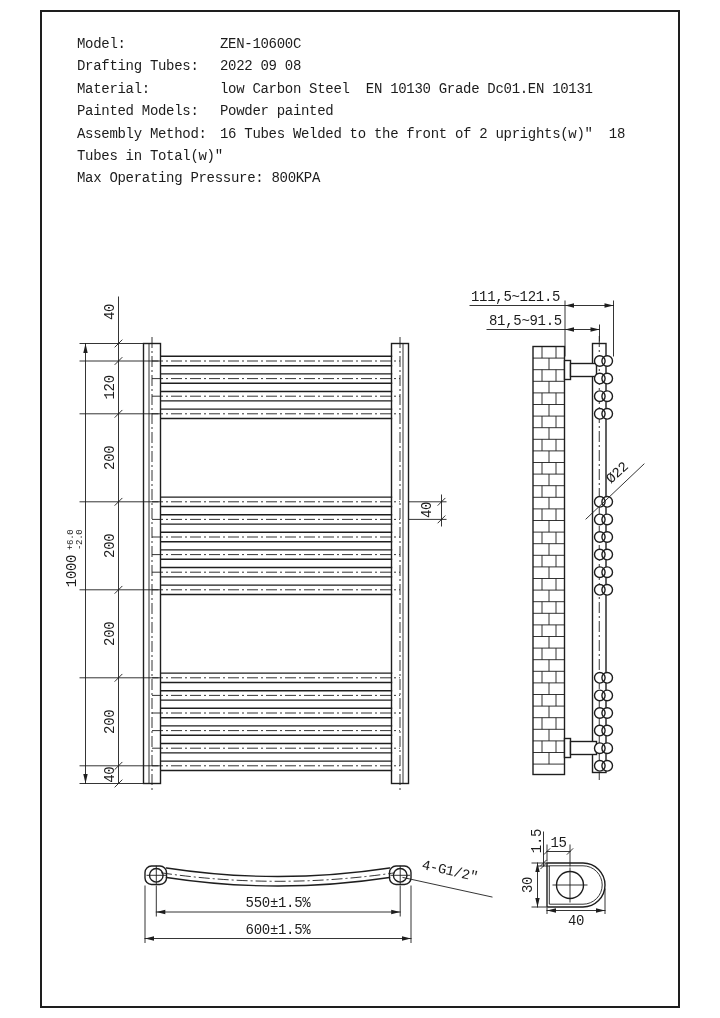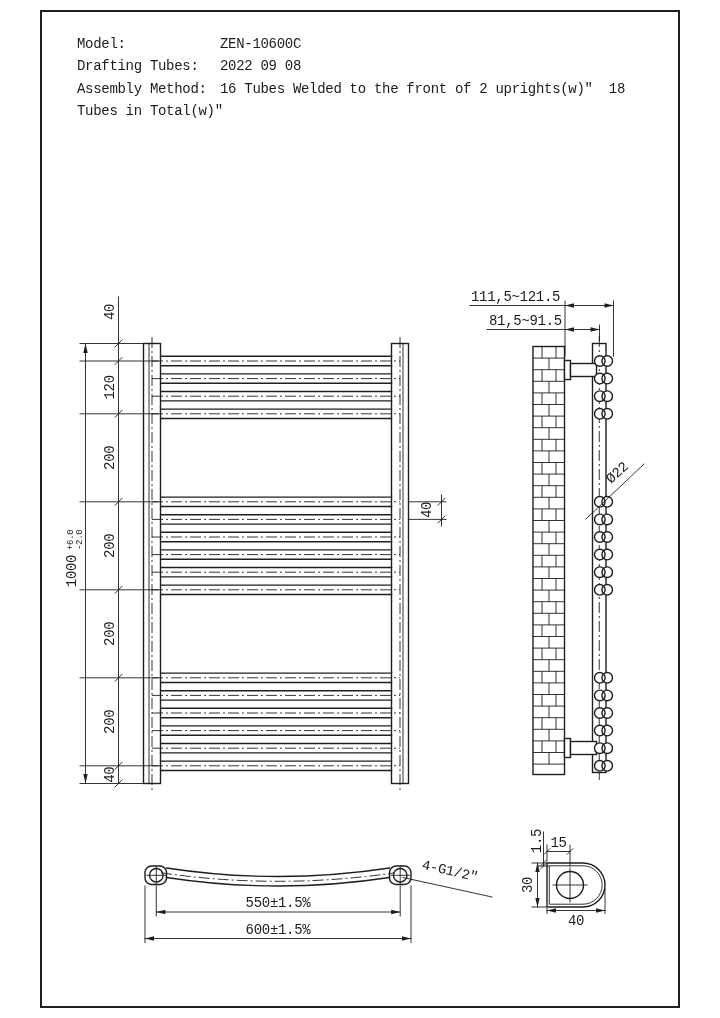--- a/index.html
+++ b/index.html
@@ -25,22 +25,25 @@
 </style>
 </head>
 <body>
 
 <div class="sheet">
   <div class="frame"></div>
 
   <div class="specs">
     <div class="spec-row"><span class="lbl">Model:</span><span class="val">ZEN-10600C</span></div>
     <div class="spec-row"><span class="lbl">Drafting Tubes:</span><span class="val">2022 09 08</span></div>
+    <div class="spec-row"><span class="lbl">Material:</span><span class="val">low Carbon Steel  EN 10130 Grade Dc01.EN 10131</span></div>
+    <div class="spec-row"><span class="lbl">Painted Models:</span><span class="val">Powder painted</span></div>
     <div class="spec-row"><span class="lbl">Assembly Method:</span><span class="val">16 Tubes Welded to the front of 2 uprights(w)"  18</span></div>
     <div class="spec-row inline"><span class="lbl">Tubes in Total(w)"</span><span class="val"></span></div>
+    <div class="spec-row inline"><span class="lbl">Max Operating Pressure:</span><span class="val">800KPA</span></div>
   </div>
 
   <svg class="draw" width="720" height="1018" viewBox="0 0 720 1018">
 
     <g>
 
       <rect x="143.5" y="343.5" width="17" height="440" class="sf"></rect>
       <line x1="149" y1="343.5" x2="149" y2="783.5" class="d"></line>
       <line x1="152" y1="337" x2="152" y2="790" class="cl"></line>
       <rect x="391.5" y="343.5" width="17" height="440" class="sf"></rect>

